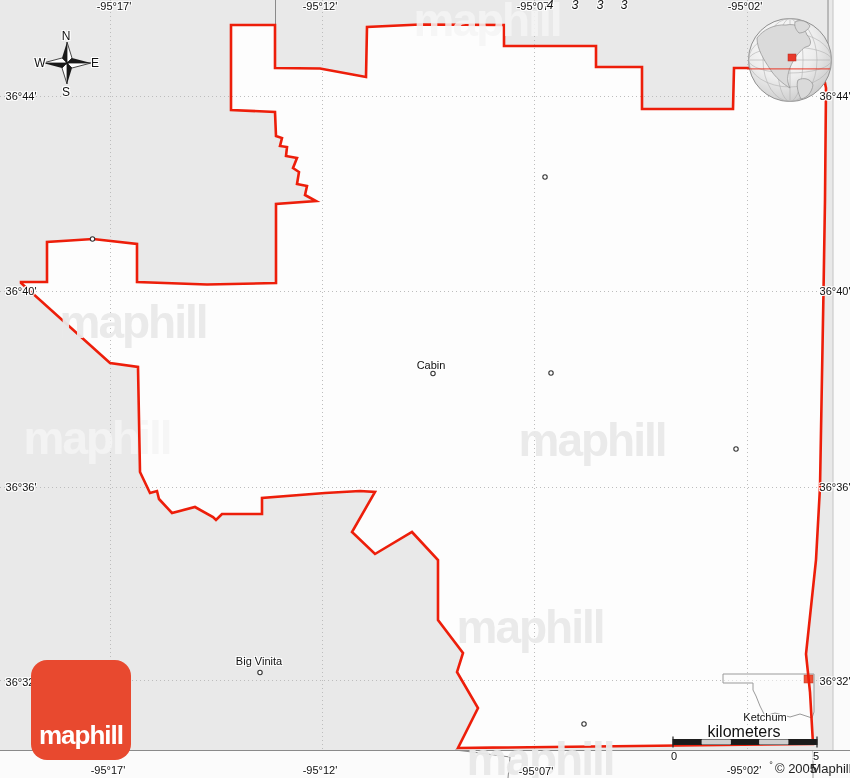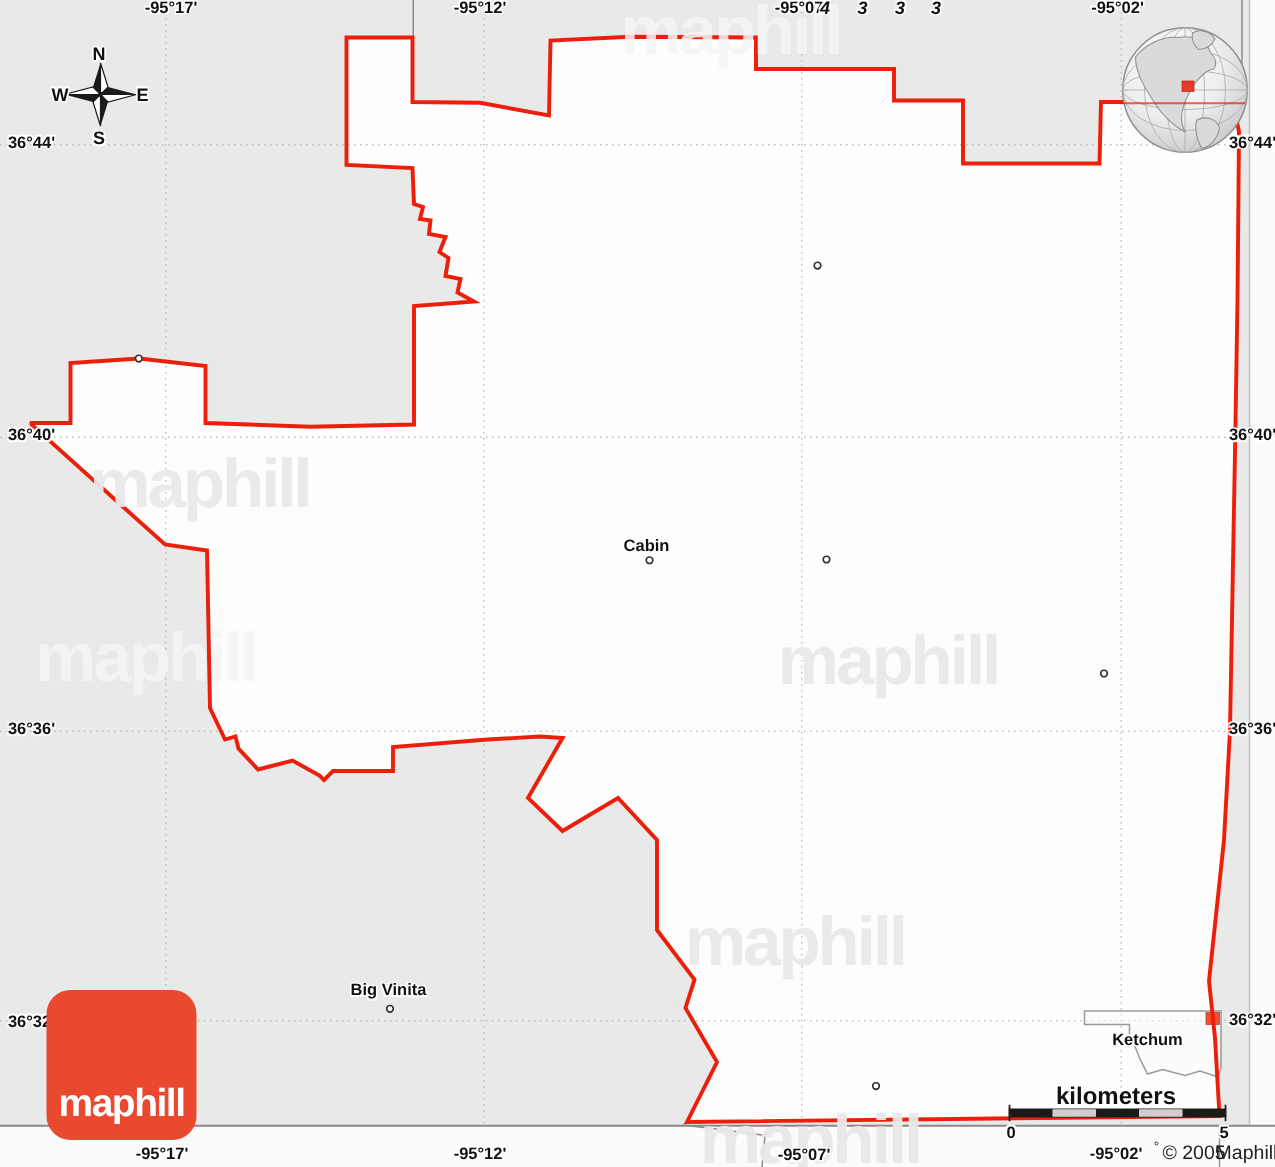--- a/index.html
+++ b/index.html
@@ -3,21 +3,21 @@
 <meta charset="utf-8">
 <style>
   html,body{margin:0;padding:0;background:#ffffff;}
   .stage{
     position:relative;width:850px;height:778px;overflow:hidden;
     font-family:"Liberation Sans","DejaVu Sans",sans-serif;background:#ffffff;
   }
   .stage svg{position:absolute;left:0;top:0;}
   .lbl{
     position:absolute;transform:translate(-50%,-50%);
-    font-size:11px;font-weight:bold;color:#111;white-space:nowrap;line-height:1;
+    font-size:11px;font-weight:normal;color:#111;white-space:nowrap;line-height:1;
     text-shadow:-1px -1px 0 #fff,1px -1px 0 #fff,-1px 1px 0 #fff,1px 1px 0 #fff,0 0 2px #fff;
   }
   .digit{font-size:12px;font-style:italic;}
   .compass-letter{font-size:12px;}
   .town{font-size:11px;}
   .scale-txt{font-size:11px;}
   .km{font-size:16px;}
   .ftr{
     position:absolute;transform:translate(-50%,-50%);
     font-size:13px;font-weight:normal;color:#222;white-space:nowrap;text-shadow:none;line-height:1;
@@ -198,21 +198,21 @@
   <div class="lbl" style="left:835px;top:487px">36°36'</div>
   <div class="lbl" style="left:835px;top:681px">36°32'</div>
 
   <div class="lbl compass-letter" style="left:66px;top:36px">N</div>
   <div class="lbl compass-letter" style="left:40px;top:63px">W</div>
   <div class="lbl compass-letter" style="left:95px;top:63px">E</div>
   <div class="lbl compass-letter" style="left:66px;top:92px">S</div>
 
   <div class="lbl town" style="left:431px;top:365px">Cabin</div>
   <div class="lbl town" style="left:259px;top:661px">Big Vinita</div>
-  <div class="lbl town" style="left:765px;top:694px">Ketchum</div>
+  <div class="lbl town" style="left:765px;top:717px">Ketchum</div>
 
   <div class="lbl km" style="left:744px;top:732px">kilometers</div>
   <div class="lbl scale-txt" style="left:674px;top:756px">0</div>
   <div class="lbl scale-txt" style="left:816px;top:756px">5</div>
 
   <div class="ftr deg" style="left:771px;top:765px">°</div>
   <div class="ftr" style="left:796px;top:768px">© 2005</div>
   <div class="ftr" style="left:831px;top:768px">Maphill</div>
 
   <div class="logo">

